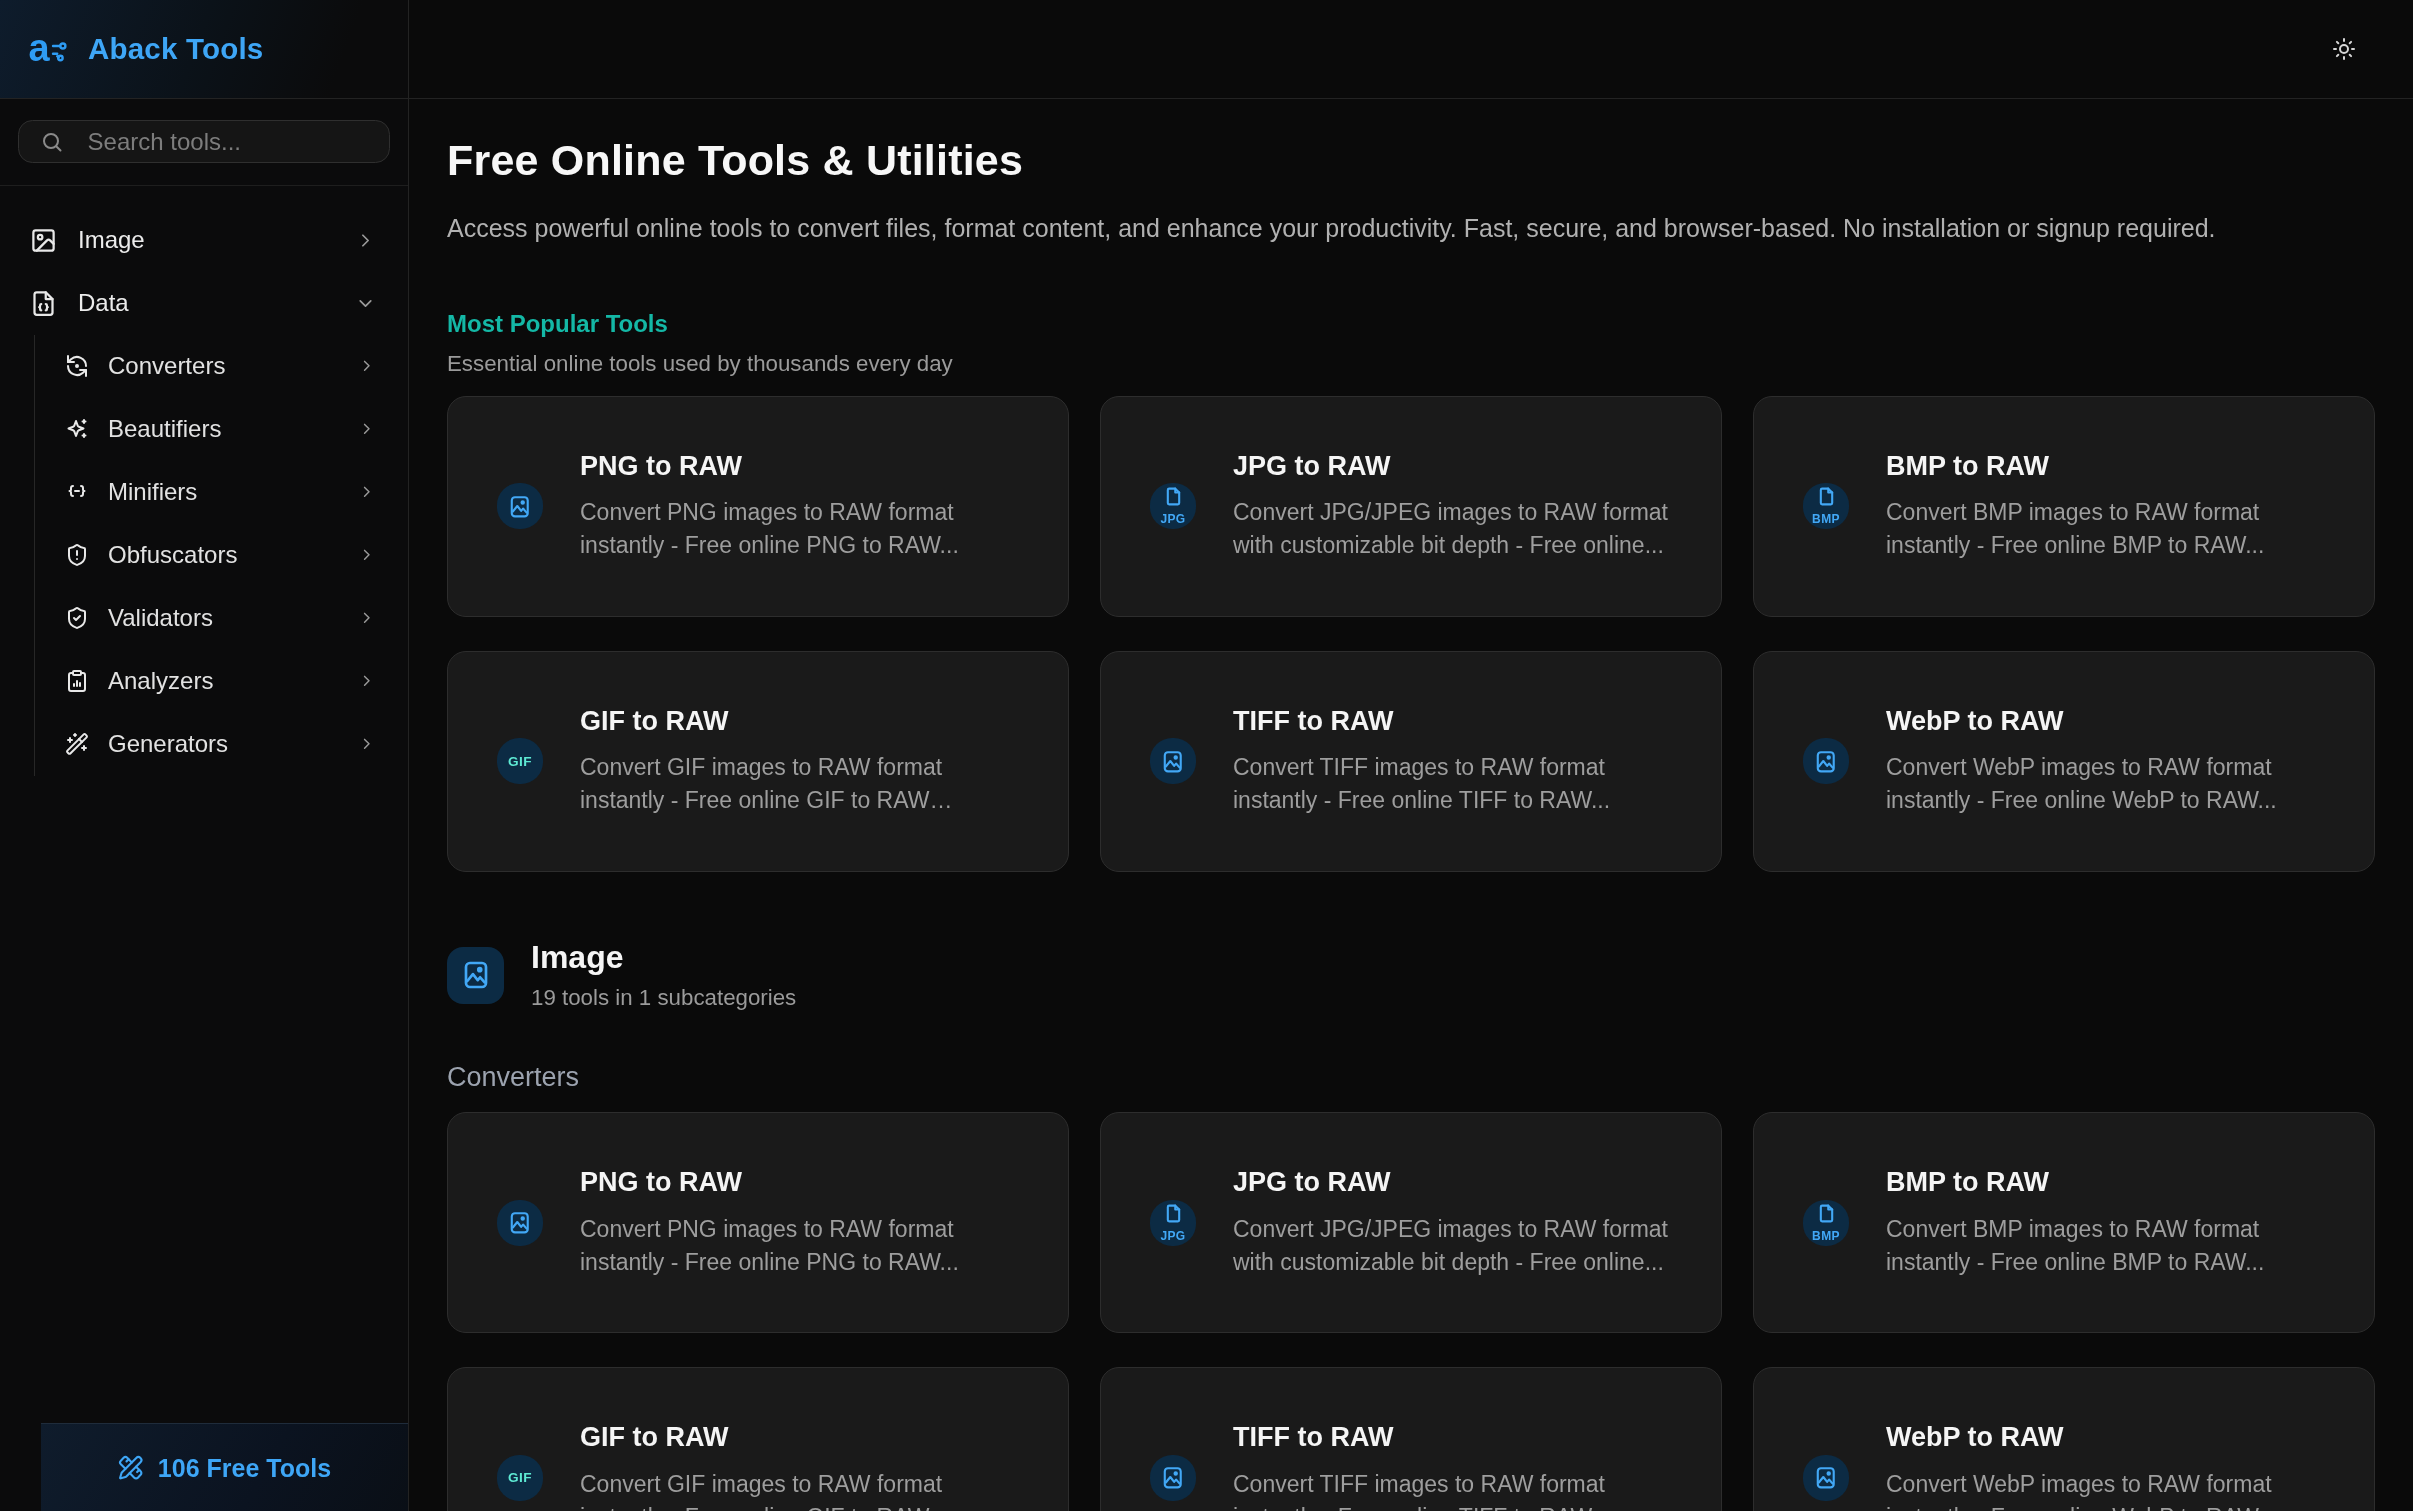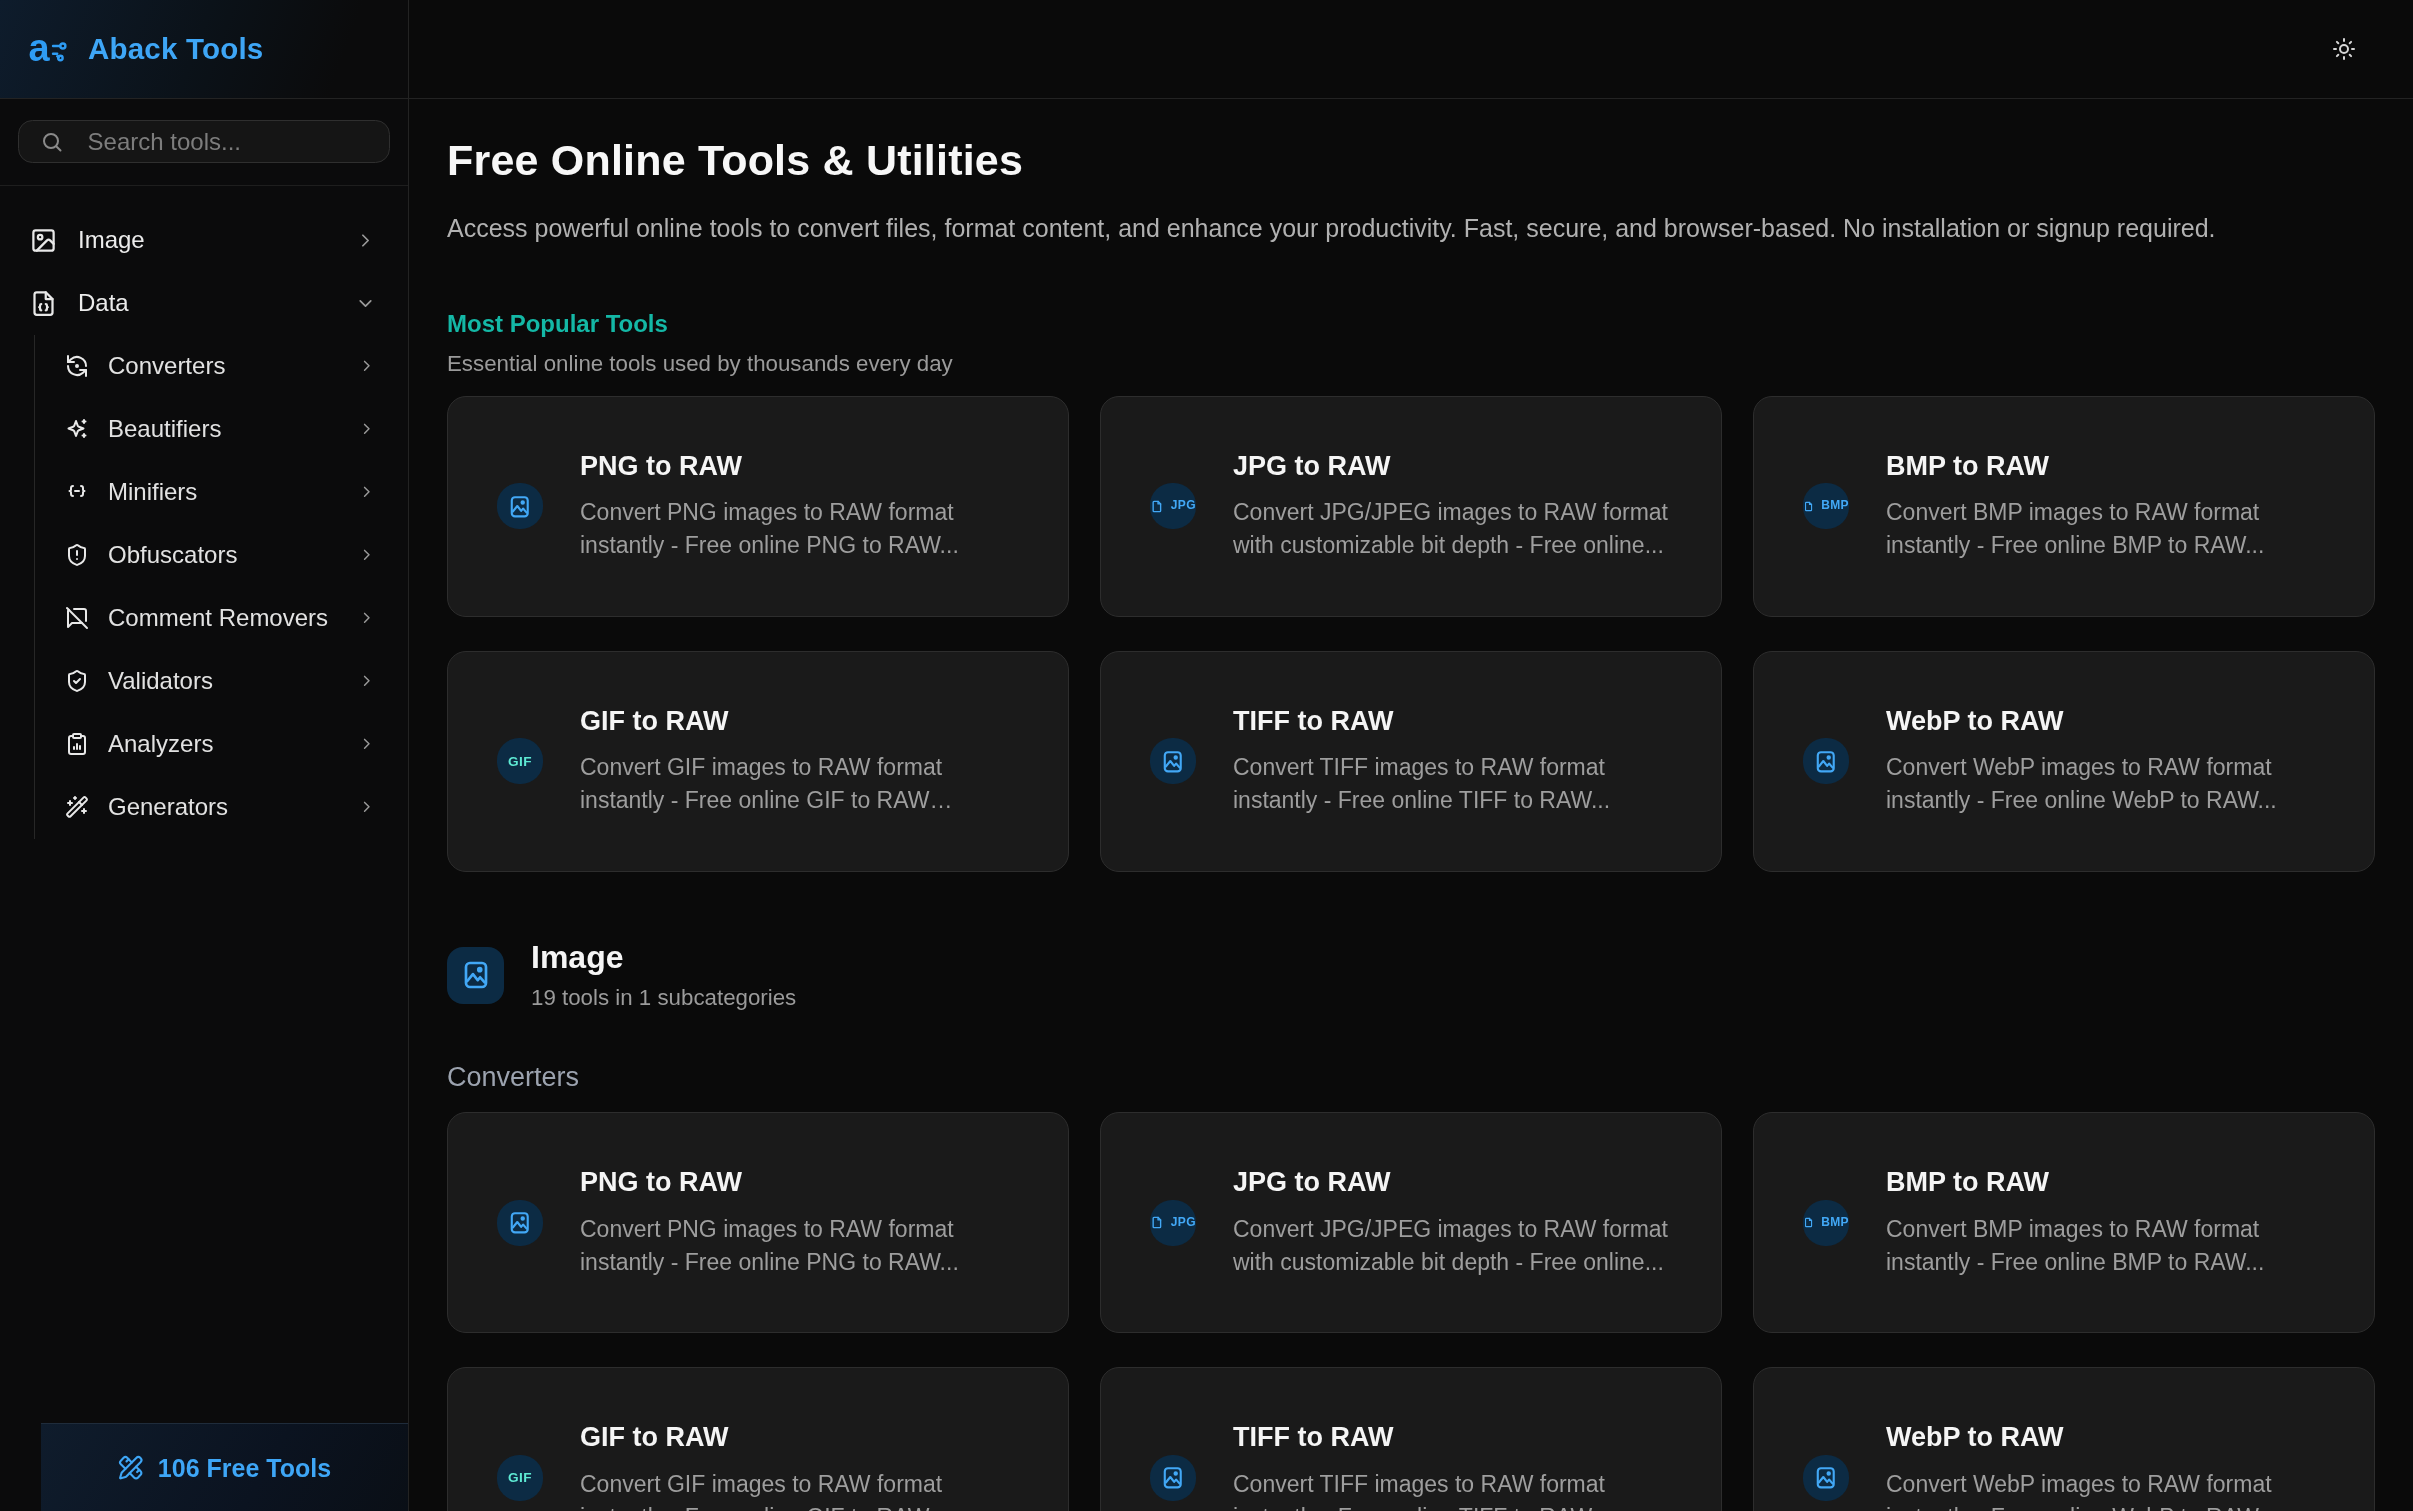--- a/index.html
+++ b/index.html
@@ -70,21 +70,21 @@
 
   .grid { margin-top:19px; display:grid; grid-template-columns:repeat(3,1fr); gap:34px 31px; }
   .card {
     height:221px; background:#1a1a1a; border:0.8px solid #2d2d2d; border-radius:19px;
     display:flex; align-items:center; gap:37px; padding:0 45px 0 49px; cursor:pointer;
     overflow:hidden;
   }
   .tile {
     width:46px; height:46px; min-width:46px; border-radius:22px;
     background:#0c2b44; color:#42a8f6;
-    display:flex; flex-direction:row; align-items:center; justify-content:center;gap:7px;
+    display:flex; flex-direction:column; align-items:center; justify-content:center;gap:7px;
   }
   .file-label { font-size:12px; font-weight:700; letter-spacing:0.4px; margin-top:-2.4px; color:#42a8f6; }
   .gif-label { font-size:13.6px; font-weight:700; letter-spacing:0.4px; color:#5eead4; }
   .card-text { min-width:0; }
   .card-title { font-size:27px; font-weight:700; color:#f5f5f5; }
   .card-desc {
     margin-top:14.4px; font-size:23px; line-height:1.43; color:#9e9e9e;
     display:-webkit-box; -webkit-line-clamp:2; -webkit-box-orient:vertical;
     overflow:hidden; max-height:69px;
   }
@@ -233,35 +233,20 @@
               </svg>
           </span>
           <span class="nav-label">Obfuscators</span>
           <span class="chev">
             <svg width="17.6" height="17.6" viewBox="0 0 24 24" fill="none" stroke="currentColor" stroke-width="2" stroke-linecap="round" stroke-linejoin="round">
                 <path d="m9 18 6-6-6-6"></path>
               </svg>
           </span>
         </div>
 
-        <div class="nav-row">
-          <span class="item-icon">
-            <svg width="24" height="24" viewBox="0 0 24 24" fill="none" stroke="currentColor" stroke-width="2" stroke-linecap="round" stroke-linejoin="round">
-                <path d="M21 15V5a2 2 0 0 0-2-2H9"></path>
-                <path d="M3.6 3.6A2 2 0 0 0 3 5v16l4-4h10"></path>
-                <path d="m2 2 20 20"></path>
-              </svg>
-          </span>
-          <span class="nav-label">Comment Removers</span>
-          <span class="chev">
-            <svg width="17.6" height="17.6" viewBox="0 0 24 24" fill="none" stroke="currentColor" stroke-width="2" stroke-linecap="round" stroke-linejoin="round">
-                <path d="m9 18 6-6-6-6"></path>
-              </svg>
-          </span>
-        </div>
 
 
         <div class="nav-row">
           <span class="item-icon">
             <svg width="24" height="24" viewBox="0 0 24 24" fill="none" stroke="currentColor" stroke-width="2" stroke-linecap="round" stroke-linejoin="round">
                 <path d="M20 13c0 5-3.5 7.5-7.7 8.9a1 1 0 0 1-.6 0C7.5 20.5 4 18 4 13V6a1 1 0 0 1 1-1c2 0 4.5-1.2 6.2-2.7a1 1 0 0 1 1.6 0C14.5 3.8 17 5 19 5a1 1 0 0 1 1 1z"></path>
                 <path d="m9 12 2 2 4-4"></path>
               </svg>
           </span>
           <span class="nav-label">Validators</span>

